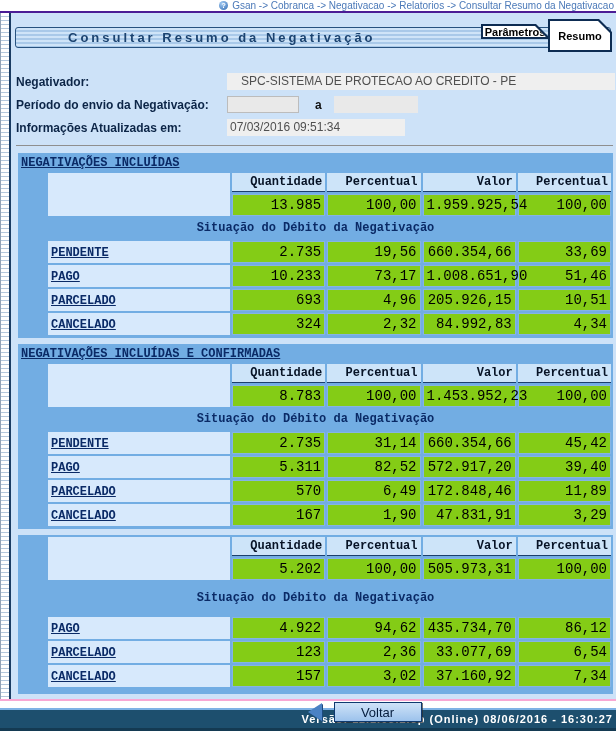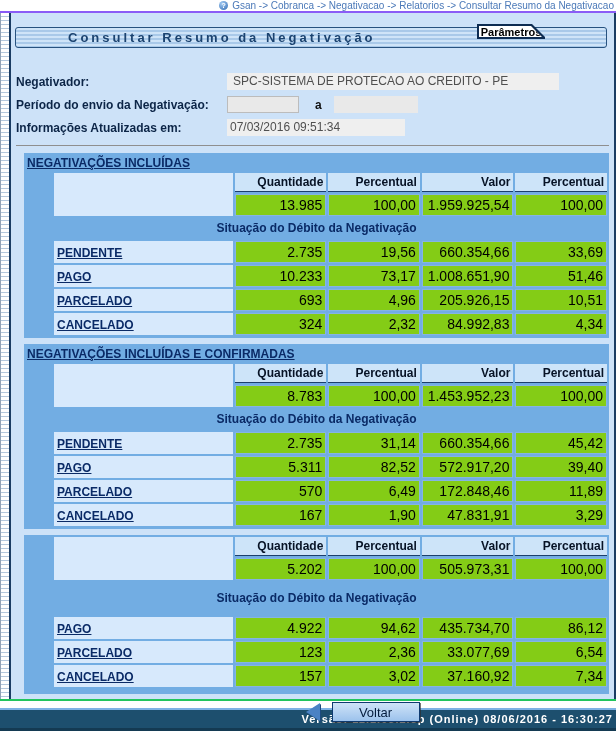--- a/index.html
+++ b/index.html
@@ -8,31 +8,31 @@
     font-family: "Liberation Sans", sans-serif;
     background: #ffffff;
     overflow: hidden;
   }
   
   .breadcrumb-bar {
     height: 13px;
     display: flex; align-items: center; justify-content: flex-end; gap: 4px;
     font-size: 10px; color: #4b79b8;
     padding-right: 2px;
-    border-bottom: 2px solid #8b5cf6;
+    border-bottom: 2px solid #4c1d95;
     background: #ffffff;
   }
   .help-icon {
     width: 9px; height: 9px; border-radius: 50%;
     background: radial-gradient(circle at 35% 30%, #a6cdf4, #2e68b0);
     color: #fff; font-size: 7px; line-height: 9px; text-align: center; font-weight: bold;
     flex: 0 0 auto;
   }
   
-  .frame { display: flex; height: 688px; border-bottom: 2px solid #22c55e; }
+  .frame { display: flex; height: 688px; border-bottom: 2px solid #f9a8d4; }
   .left-strip {
     width: 11px; flex: 0 0 auto;
     background: repeating-linear-gradient(180deg, #ffffff 0 3px, #b4c8dd 3px 4px);
     border-left: 1px solid #93a3b6;
     border-right: 2px solid #1a3c63;
   }
   .panel {
     flex: 1; background: #cde2f8;
     border-right: 2px solid #1a3c63;
     padding: 0 3px; position: relative;
@@ -61,28 +61,28 @@
     clip-path: polygon(0 0, calc(100% - 12px) 0, 100% 12px, 100% 100%, 0 100%);
     display: flex; align-items: center; justify-content: center;
     font-size: 11px; font-weight: bold; color: #000;
     cursor: pointer;
   }
   
   .form { margin: 10px 0 0 2px; }
   .form-row { display: flex; align-items: center; height: 21px; margin-bottom: 2px; }
   .form-label { width: 211px; font-size: 12px; font-weight: bold; color: #0c2547; flex: 0 0 auto; }
   .field { background: #efefef; color: #4f4f4f; font-size: 12px; height: 17px; line-height: 17px; overflow: hidden; white-space: nowrap; }
-  .f-negativador { width: 332px; padding-left: 6px; }
+  .f-negativador { width: 388px; padding-left: 14px; }
   .f-date1 { width: 72px; background: #e9e9e9; border: 1px solid #bcbcbc; }
   .f-sep { font-weight: bold; font-size: 12px; color: #101010; margin: 0 12px 0 16px; }
   .f-date2 { width: 84px; background: #e9e9e9; }
   .f-atualizadas { width: 178px; padding-left: 3px; }
   .sep { border: 0; border-top: 1px solid #8f8f8f; margin: 7px 2px 7px 2px; }
   
-  .section { background: #72ade3; margin: 0 2px 6px 10px; padding-bottom: 1px; }
+  .section { background: #72ade3; margin: 0 2px 6px 4px; padding-bottom: 1px; font-family: Liberation Mono, monospace; }
   .section-title {
     display: inline-block; font-size: 12px; font-weight: bold; color: #0a2a66;
     text-decoration: underline; padding: 2px 0 1px 3px; cursor: pointer;
   }
   .grid { width: 100%; border-collapse: separate; border-spacing: 2px; table-layout: fixed; padding-left: 28px; }
   .grid col.c0 { width: 32.8%; }
   .grid th {
     background: #cde4f9; font-size: 12px; font-weight: bold; color: #071326;
     text-align: right; padding: 2px 3px; border-bottom: 1px solid #1b3f6d; height: 17px;
   }
@@ -143,20 +143,25 @@
 
       <div class="titlebar-wrap">
         <div class="titlebar">
           <span class="title-text">Consultar Resumo da Negativação</span>
         </div>
         <div class="tab tab-parametros">
           <div class="tab-outer">
             <div class="tab-inner">Parâmetros</div>
           </div>
         </div>
+        <div class="tab tab-resumo">
+          <div class="tab-outer">
+            <div class="tab-inner">Resumo</div>
+          </div>
+        </div>
       </div>
 
       <div class="form">
         <div class="form-row">
           <span class="form-label">Negativador:</span>
           <span class="field f-negativador">SPC-SISTEMA DE PROTECAO AO CREDITO - PE</span>
         </div>
         <div class="form-row">
           <span class="form-label">Período do envio da Negativação:</span>
           <span class="field f-date1"></span>

